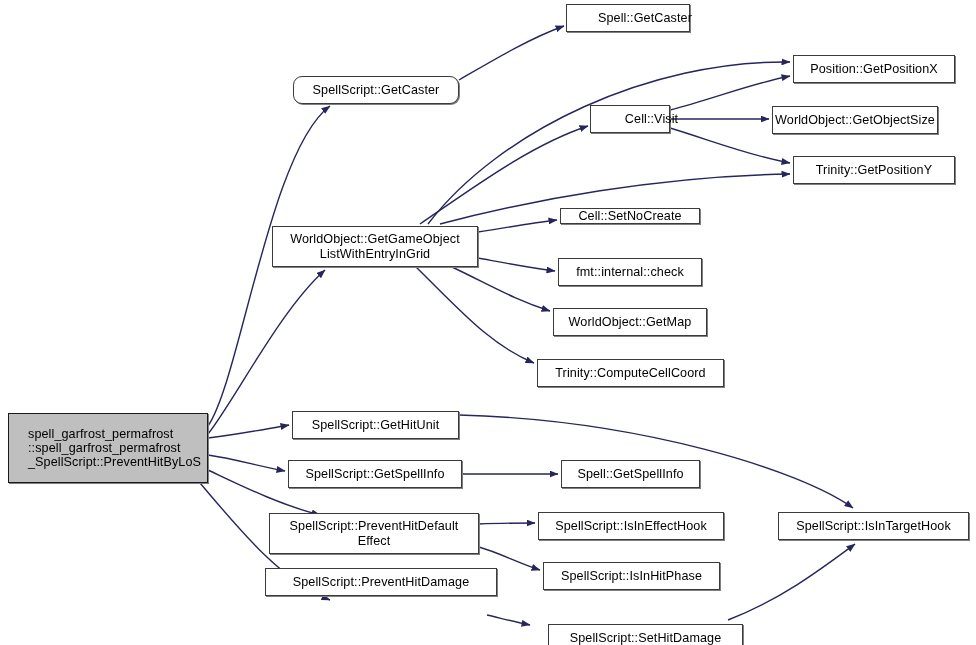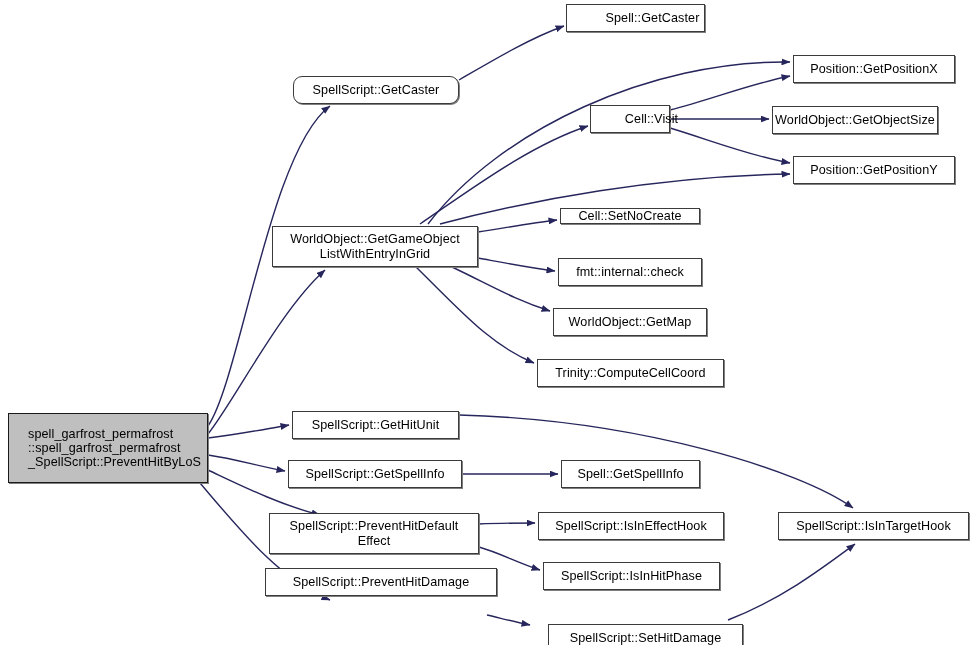--- a/index.html
+++ b/index.html
@@ -84,27 +84,27 @@
         <path d="M 487 615 C 500 618, 515 622, 530 625" fill="none" stroke="#26265c" stroke-width="1.4" marker-end="url(#arrowhead)"></path>
         <path d="M 459 415 C 640 420, 800 470, 853 508" fill="none" stroke="#26265c" stroke-width="1.4" marker-end="url(#arrowhead)"></path>
         <path d="M 728 620 C 780 600, 820 570, 855 544" fill="none" stroke="#26265c" stroke-width="1.4" marker-end="url(#arrowhead)"></path>
       </g>
   </svg>
   <div id="nodes-group">
       <div class="gnode current" style="left: 8px; top: 413px; width: 200px; height: 70px;">spell_garfrost_permafrost
 ::spell_garfrost_permafrost
 _SpellScript::PreventHitByLoS</div>
       <div class="gnode" style="left: 293px; top: 76px; width: 166px; height: 28px; border-radius: 9px;">SpellScript::GetCaster</div>
-      <div class="gnode" style="left: 566px; top: 4px; width: 139px; height: 28px; padding-left: 34px;">Spell::GetCaster</div>
+      <div class="gnode" style="left: 566px; top: 4px; width: 124px; height: 28px; padding-left: 34px;">Spell::GetCaster</div>
       <div class="gnode" style="left: 272px; top: 226px; width: 206px; height: 41px;">WorldObject::GetGameObject
 ListWithEntryInGrid</div>
       <div class="gnode" style="left: 590px; top: 105px; width: 80px; height: 28px; padding-left: 43px;">Cell::Visit</div>
       <div class="gnode" style="left: 793px; top: 55px; width: 162px; height: 28px;">Position::GetPositionX</div>
       <div class="gnode" style="left: 772px; top: 106px; width: 166px; height: 28px;">WorldObject::GetObjectSize</div>
-      <div class="gnode" style="left: 793px; top: 156px; width: 162px; height: 28px;">Position::GetPositionY</div>
+      <div class="gnode" style="left: 793px; top: 156px; width: 162px; height: 28px;">Trinity::GetPositionY</div>
       <div class="gnode" style="left: 560px; top: 208px; width: 140px; height: 16px;">Cell::SetNoCreate</div>
       <div class="gnode" style="left: 558px; top: 258px; width: 144px; height: 28px;">fmt::internal::check</div>
       <div class="gnode" style="left: 553px; top: 308px; width: 154px; height: 28px;">WorldObject::GetMap</div>
       <div class="gnode" style="left: 537px; top: 359px; width: 187px; height: 28px;">Trinity::ComputeCellCoord</div>
       <div class="gnode" style="left: 292px; top: 411px; width: 167px; height: 28px;">SpellScript::GetHitUnit</div>
       <div class="gnode" style="left: 288px; top: 460px; width: 174px; height: 28px;">SpellScript::GetSpellInfo</div>
       <div class="gnode" style="left: 561px; top: 460px; width: 139px; height: 28px;">Spell::GetSpellInfo</div>
       <div class="gnode" style="left: 269px; top: 513px; width: 210px; height: 41px;">SpellScript::PreventHitDefault
 Effect</div>
       <div class="gnode" style="left: 538px; top: 512px; width: 186px; height: 28px;">SpellScript::IsInEffectHook</div>

